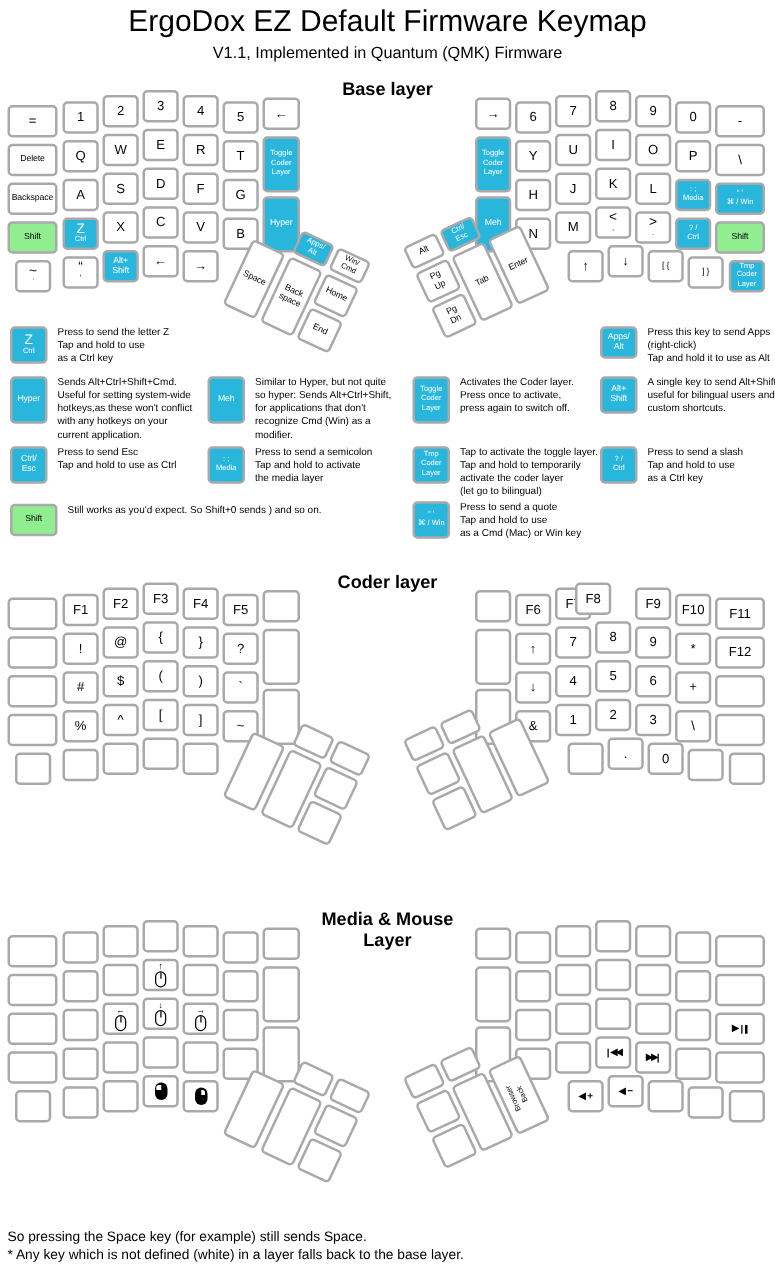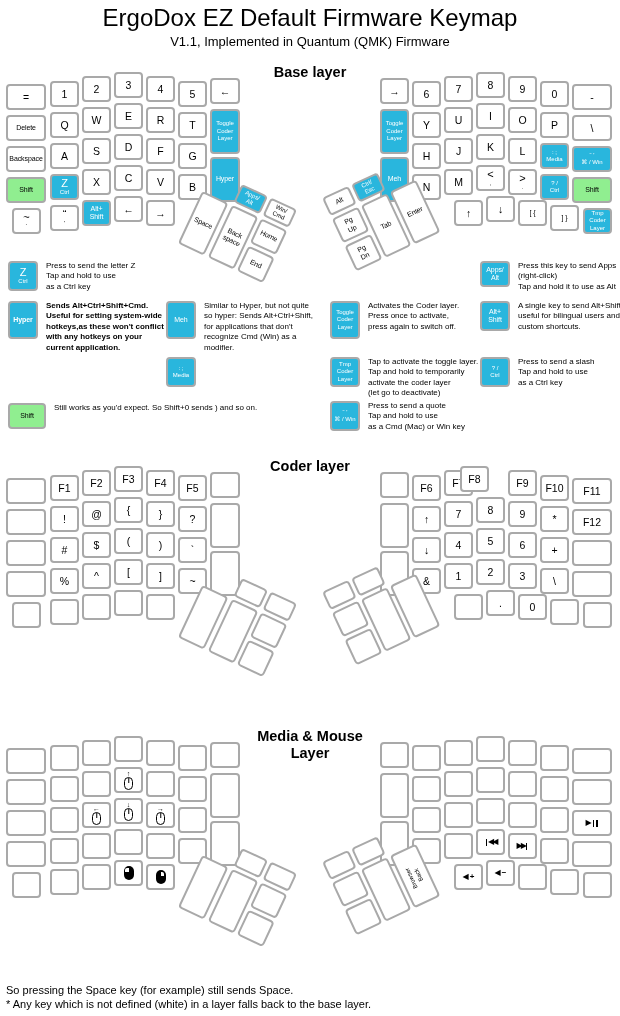--- a/index.html
+++ b/index.html
@@ -491,21 +491,21 @@
               <div class="kl kl1">Alt</div>
             </div>
           </div>
         </div>
         <div class="lg-text" style="width: 108px;">
           <div><span class="b">Press</span><span> this key to send Apps</span></div>
           <div><span>(right-click)</span></div>
           <div><span class="b">Tap and hold</span><span> it to use as Alt</span></div>
         </div>
       </div>
-      <div class="lg-item" style="left: 8px; top: 46px; font-weight: bold;">
+      <div class="lg-item" style="left: 8px; top: 46px;">
         <div class="lg-key" style="width: 30px; height: 38px;">
           <div class="key cyan t-sm" style="left: 0px; top: 0px; width: 30px; height: 38px;">
             <div class="lblwrap">
               <div class="kl kl0">Hyper</div>
             </div>
           </div>
         </div>
         <div class="lg-text" style="width: 118px;">
           <div><span>Sends Alt+Ctrl+Shift+Cmd.</span></div>
           <div><span>Useful for setting system-wide</span></div>
@@ -554,45 +554,64 @@
               <div class="kl kl1">Shift</div>
             </div>
           </div>
         </div>
         <div class="lg-text" style="width: 108px;">
           <div><span>A single key to send Alt+Shift</span></div>
           <div><span>useful for bilingual users and</span></div>
           <div><span>custom shortcuts.</span></div>
         </div>
       </div>
+      <div class="lg-item" style="left: 8px; top: 102px;">
+        <div class="lg-key" style="width: 30px; height: 30px;">
+          <div class="key cyan t-sm" style="left: 0px; top: 0px; width: 30px; height: 30px;">
+            <div class="lblwrap">
+              <div class="kl kl0">Ctrl/</div>
+              <div class="kl kl1">Esc</div>
+            </div>
+          </div>
+        </div>
+        <div class="lg-text" style="width: 112px;">
+          <div><span class="b">Press</span><span> to send Esc</span></div>
+          <div><span class="b">Tap and hold</span><span> to use as Ctrl</span></div>
+        </div>
+      </div>
       <div class="lg-item" style="left: 166px; top: 102px;">
         <div class="lg-key" style="width: 30px; height: 30px;">
           <div class="key cyan t-xs" style="left: 0px; top: 0px; width: 30px; height: 30px;">
             <div class="lblwrap">
               <div class="kl kl0">: ;</div>
               <div class="kl kl1">Media</div>
             </div>
           </div>
+        </div>
+        <div class="lg-text" style="width: 120px;">
+          <div><span class="b">Press</span><span> to send a semicolon</span></div>
+          <div><span class="b">Tap and hold</span><span> to activate</span></div>
+          <div><span>the media layer</span></div>
         </div>
       </div>
       <div class="lg-item" style="left: 330px; top: 102px;">
         <div class="lg-key" style="width: 30px; height: 30px;">
           <div class="key cyan t-xs" style="left: 0px; top: 0px; width: 30px; height: 30px;">
             <div class="lblwrap">
               <div class="kl kl0">Tmp</div>
               <div class="kl kl1">Coder</div>
               <div class="kl kl2">Layer</div>
             </div>
           </div>
         </div>
         <div class="lg-text" style="width: 122px;">
           <div><span class="b">Tap</span><span> to activate the toggle layer.</span></div>
           <div><span class="b">Tap and hold</span><span> to temporarily</span></div>
           <div><span>activate the coder layer</span></div>
-          <div><span>(let go to deactivate)</span></div>
+          <div><span>(let go to bilingual)</span></div>
         </div>
       </div>
       <div class="lg-item" style="left: 480px; top: 102px;">
         <div class="lg-key" style="width: 30px; height: 30px;">
           <div class="key cyan t-xs" style="left: 0px; top: 0px; width: 30px; height: 30px;">
             <div class="lblwrap">
               <div class="kl kl0">? /</div>
               <div class="kl kl1">Ctrl</div>
             </div>
           </div>

